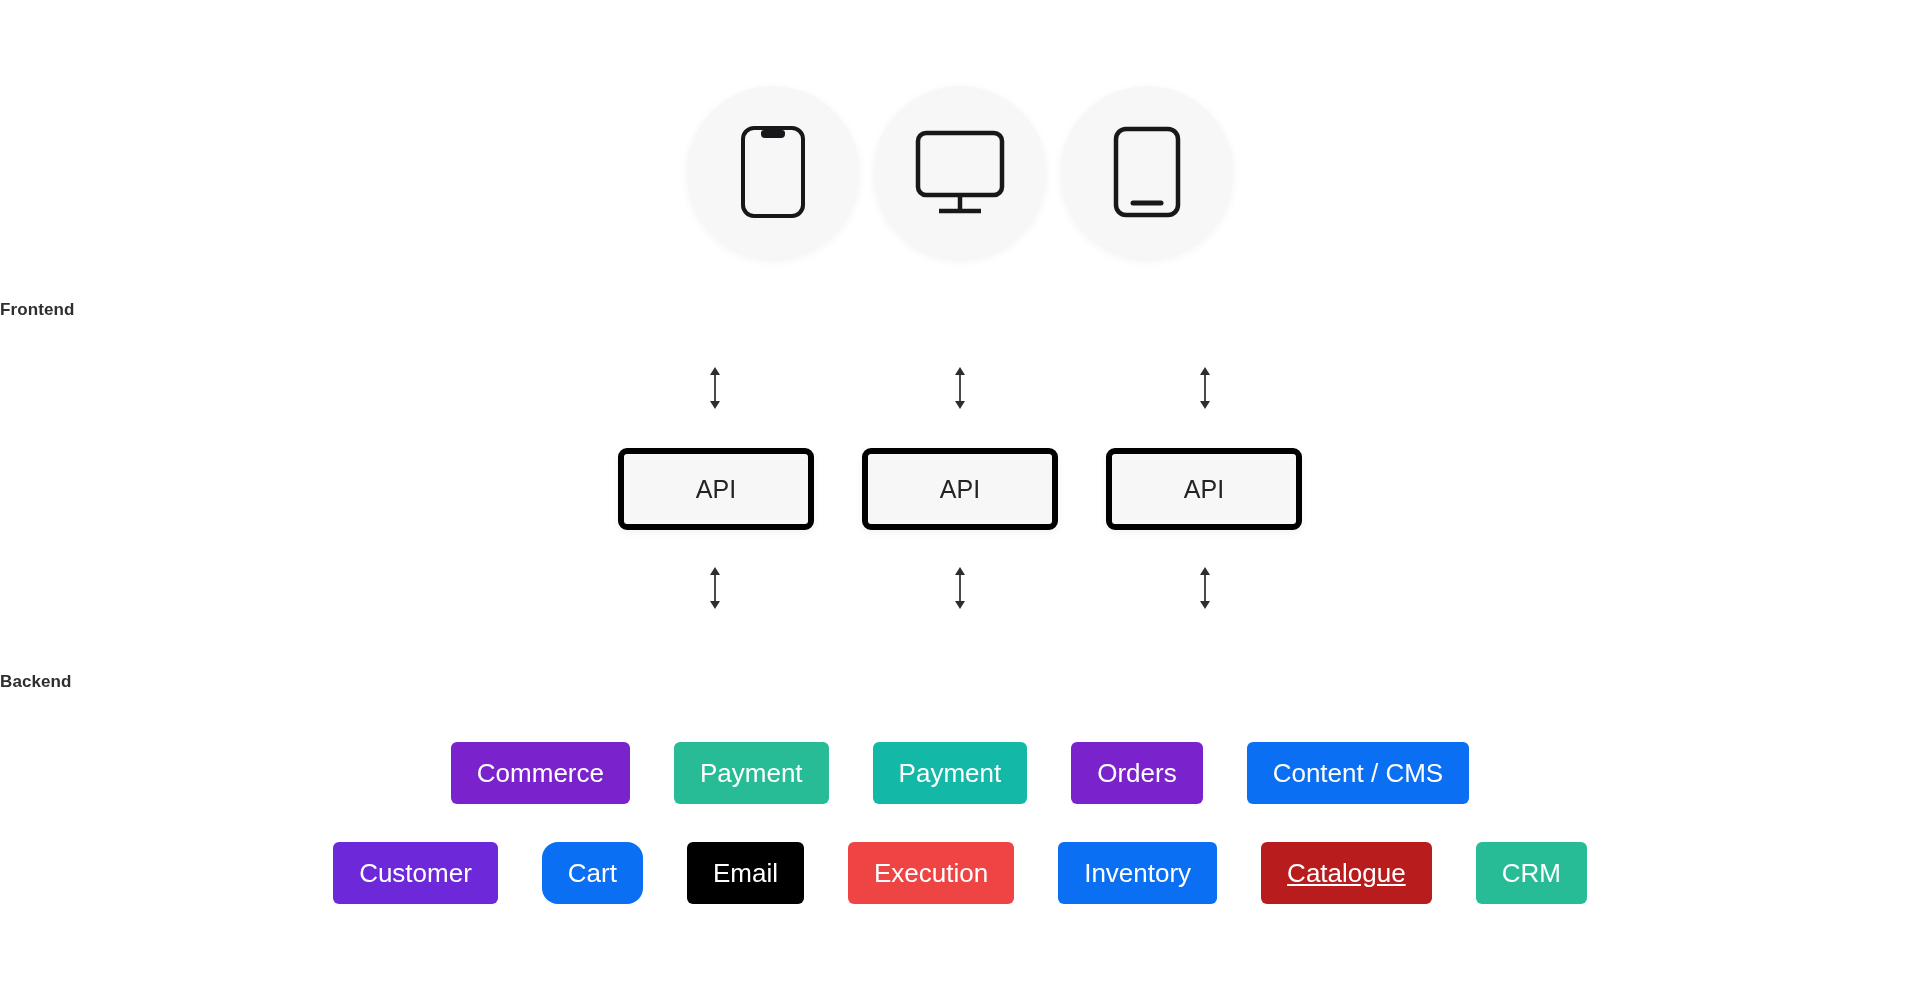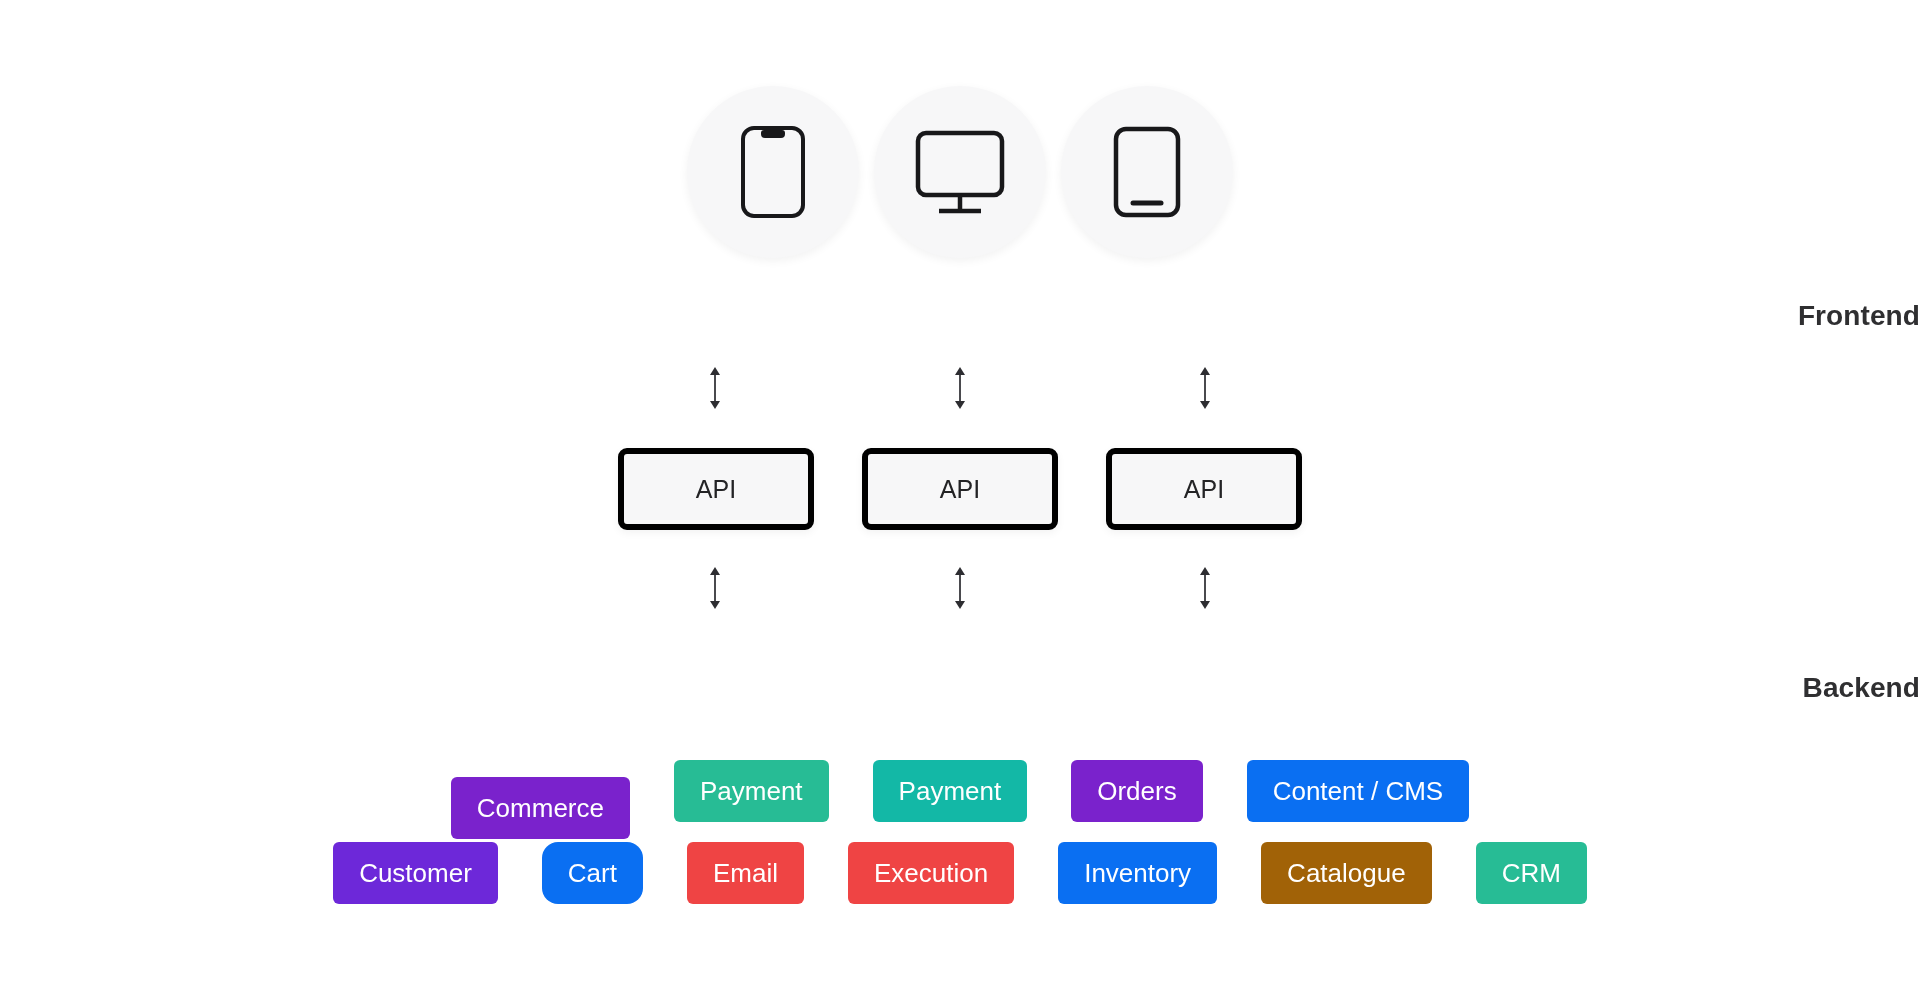--- a/index.html
+++ b/index.html
@@ -49,22 +49,22 @@
     flex: 0 0 auto;
   }
 
   .device-circle svg { display: block; }
 
   
   .section-label {
     position: absolute;
     left: 0;
     width: 1920px;
-    text-align: right;
-    font-size: 28px;
+    text-align: left;
+    font-size: 17px;
     font-weight: bold;
     color: #2f2f31;
     letter-spacing: 0.1px;
   }
   .label-frontend { top: 300px; }
   .label-backend  { top: 672px; }
 
   
   .arrow-row {
     position: absolute;
@@ -228,30 +228,30 @@
         <line x1="8" y1="6" x2="8" y2="38" stroke="#4a4a4e" stroke-width="2"></line>
         <path d="M8 1 L3 9 L13 9 Z" fill="#2d2d31"></path>
         <path d="M8 43 L3 35 L13 35 Z" fill="#2d2d31"></path>
       </svg>
     </div>
   </div>
 
   <div class="section-label label-backend">Backend</div>
 
   <div class="tag-row tag-row-1">
-    <div class="tag" style="background-color: rgb(122, 34, 204); margin-top: 35px;">Commerce</div>
+    <div class="tag" style="background-color: rgb(122, 34, 204);">Commerce</div>
     <div class="tag" style="background-color: rgb(39, 188, 149);">Payment</div>
     <div class="tag" style="background-color: rgb(19, 184, 166);">Payment</div>
     <div class="tag" style="background-color: rgb(122, 34, 204);">Orders</div>
     <div class="tag" style="background-color: rgb(10, 111, 242);">Content / CMS</div>
   </div>
 
   <div class="tag-row tag-row-2">
     <div class="tag" style="background-color: #6d28d9;">Customer</div>
     <div class="tag" style="background-color: rgb(10, 111, 242); border-radius: 16px;">Cart</div>
-    <div class="tag" style="background-color: #ef4444;">Email</div>
+    <div class="tag" style="background-color: #000000;">Email</div>
     <div class="tag" style="background-color: #ef4444;">Execution</div>
     <div class="tag" style="background-color: rgb(10, 111, 242);">Inventory</div>
-    <div class="tag" style="background-color: #a16207;">Catalogue</div>
+    <div class="tag" style="background-color: #b91c1c; text-decoration: underline;">Catalogue</div>
     <div class="tag" style="background-color: rgb(39, 188, 149);">CRM</div>
   </div>
 
 </div>
 
 </body></html>

